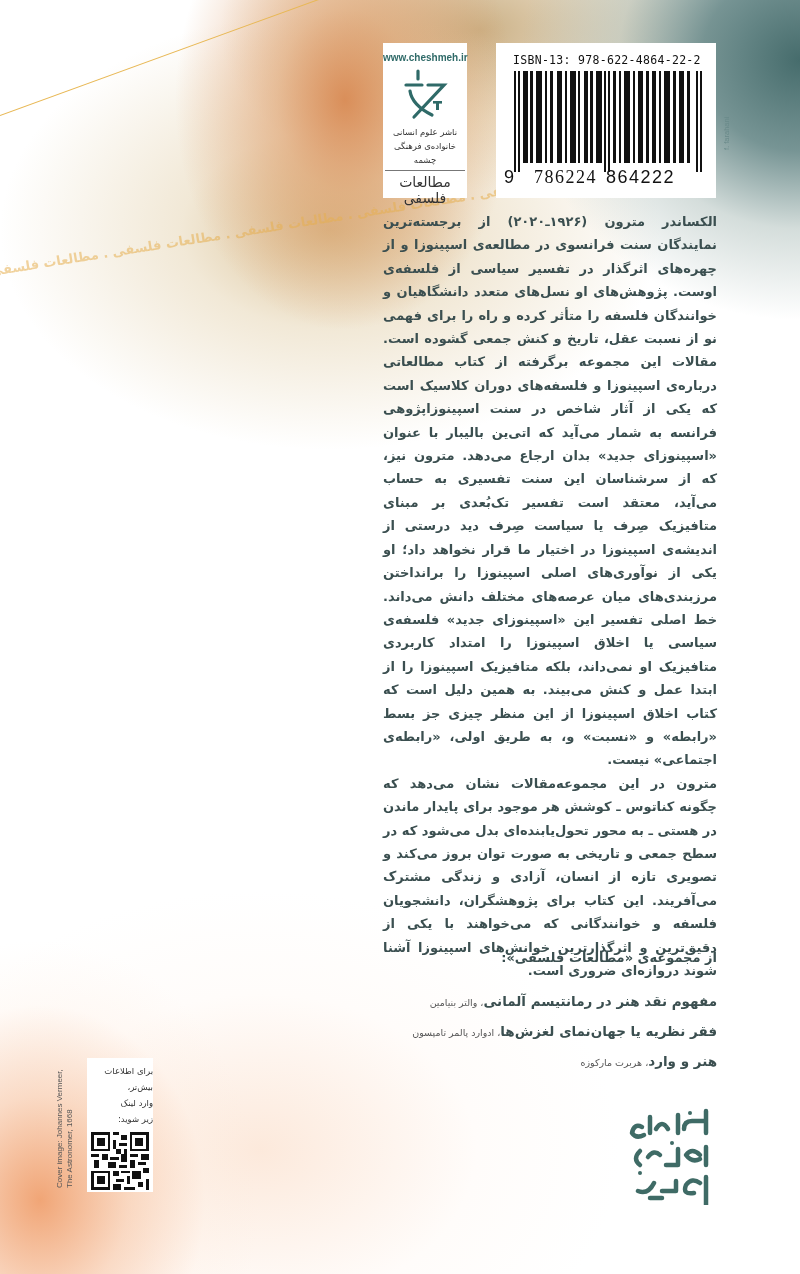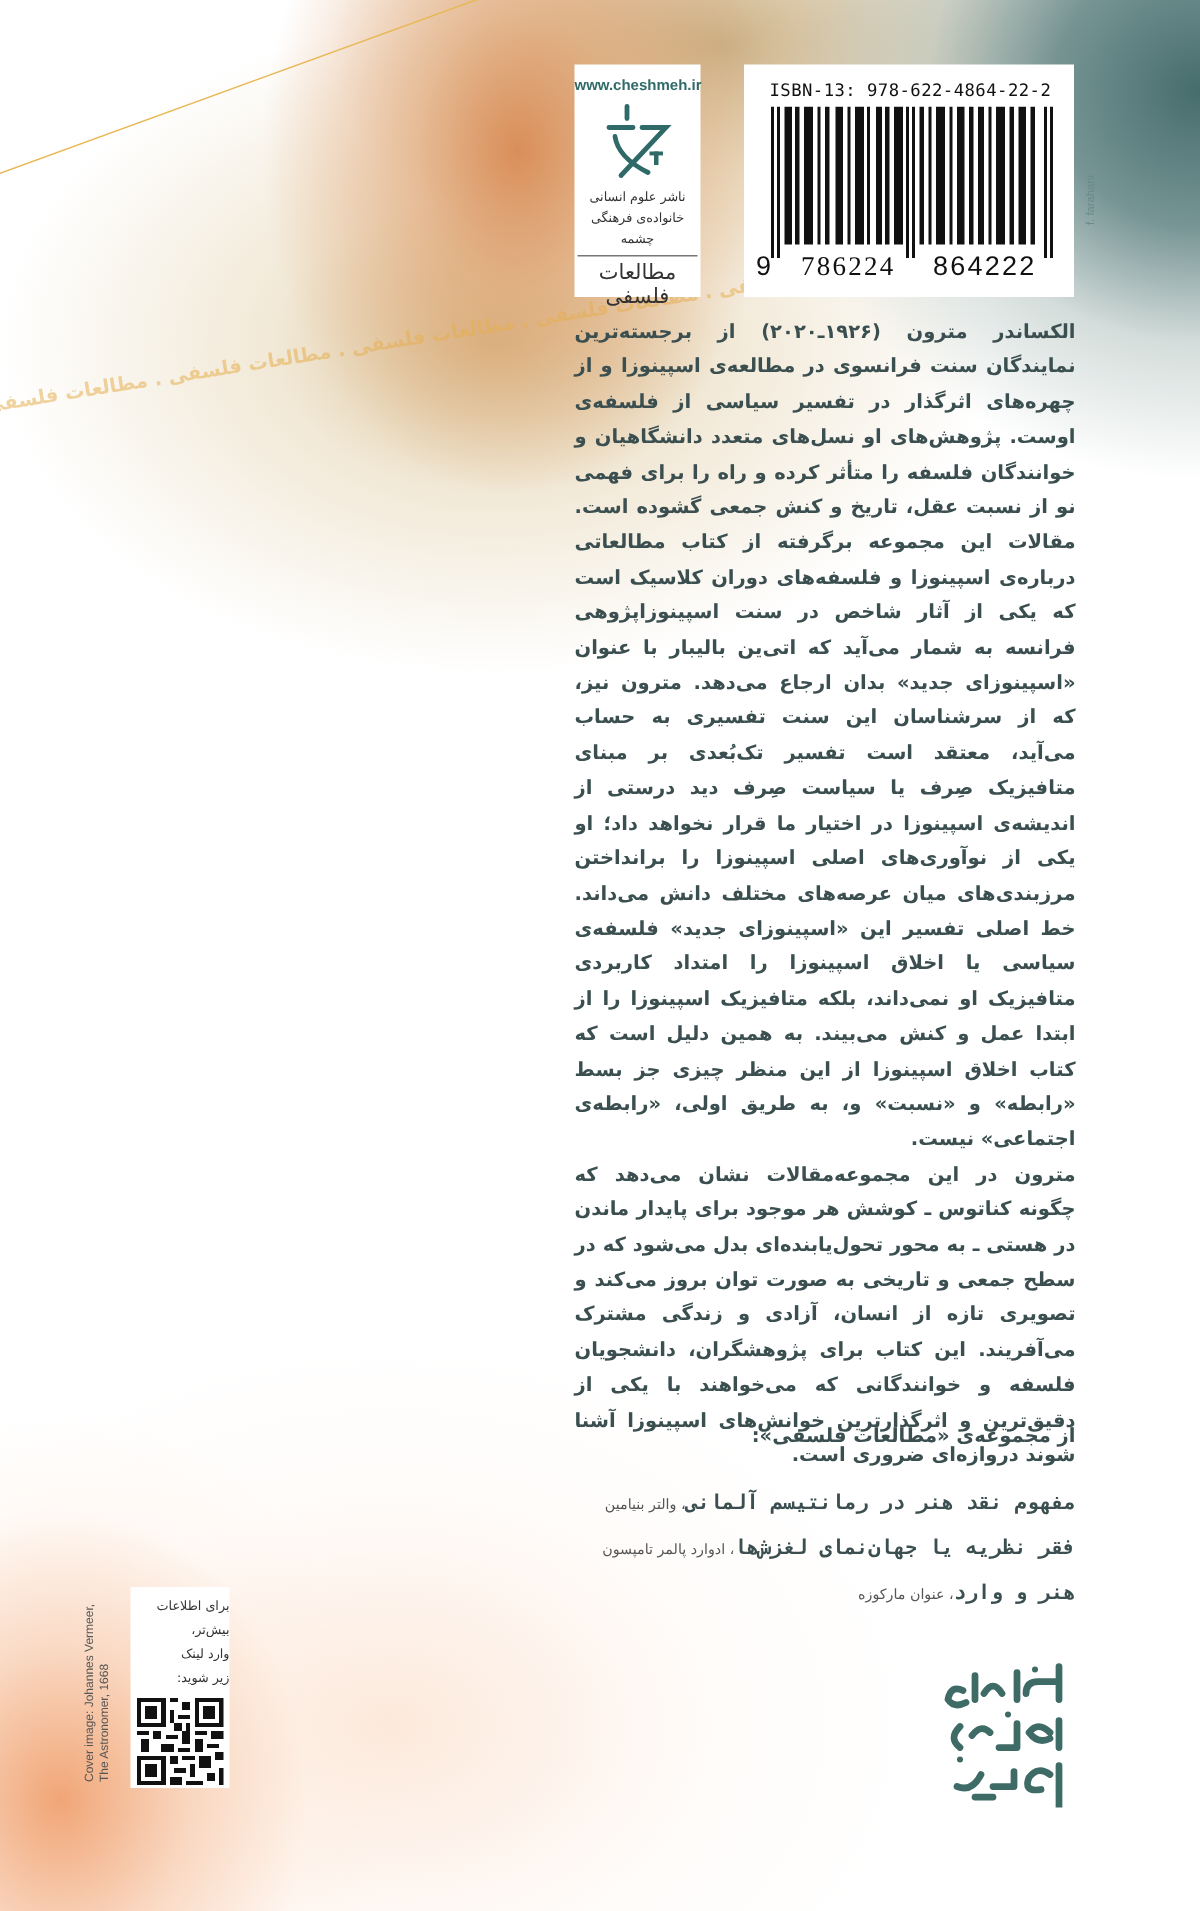--- a/index.html
+++ b/index.html
@@ -67,21 +67,21 @@
       font-size: 11.5px; color: #111; letter-spacing: 0.3px;
     }
     .bars { position: absolute; left: 18px; top: 28px; width: 190px; height: 101px; }
     .barcode-digits {
       position: absolute; left: 8px; top: 124px;
       font-family: "Liberation Sans", sans-serif; font-size: 18px; color: #111;
       width: 210px;
     }
     .barcode-digits .d0 { position: absolute; left: 0; }
     .barcode-digits .d1 { position: absolute; left: 30px; letter-spacing: 1.5px; font-family: Liberation Serif, serif; }
-    .barcode-digits .d2 { position: absolute; left: 118px; letter-spacing: 1.5px; }
+    .barcode-digits .d2 { position: absolute; left: 102px; letter-spacing: 1.5px; }
 
     .designer {
       position: absolute; left: 722px; top: 150px;
       font-family: "Liberation Sans", sans-serif;
       font-size: 7.5px; color: #6a8a8a;
       transform: rotate(-90deg); transform-origin: left top;
       white-space: nowrap;
     }
 
     
@@ -99,21 +99,21 @@
       position: absolute; left: 440px; top: 950px;
       width: 277px; direction: rtl; text-align: right;
       font-size: 13px; font-weight: bold; color: #3b4f50;
     }
     .series-list {
       position: absolute; left: 400px; top: 986px;
       width: 317px; direction: rtl; text-align: right;
       list-style: none;
     }
     .series-list li { height: 30px; line-height: 30px; white-space: nowrap; }
-    .series-title { font-size: 13.5px; font-weight: bold; color: #3b4f50; font-family: Liberation Mono, monospace; }
+    .series-title { font-size: 13.5px; font-weight: bold; color: #3b4f50; }
     .series-author { font-size: 9.5px; color: #555; }
 
     
     .qr-box {
       position: absolute; left: 87px; top: 1058px;
       width: 66px; height: 134px;
       background: #ffffff;
       padding-top: 5px;
       direction: rtl;
     }
@@ -209,21 +209,21 @@
 
 <div class="series-head">از مجموعه‌ی «مطالعات فلسفی»:</div>
 <ul class="series-list">
   <li>
     <span class="series-title">مفهوم نقد هنر در رمانتیسم آلمانی</span><span class="series-author">، والتر بنیامین</span>
   </li>
   <li>
     <span class="series-title">فقر نظریه یا جهان‌نمای لغزش‌ها</span><span class="series-author">، ادوارد پالمر تامپسون</span>
   </li>
   <li>
-    <span class="series-title">هنر و وارد</span><span class="series-author">، عنوان مارکوزه</span>
+    <span class="series-title">هنر و وارد</span><span class="series-author">، هربرت مارکوزه</span>
   </li>
 </ul>
 
 <div class="qr-box">
   <div class="qr-line">برای اطلاعات</div>
   <div class="qr-line">بیش‌تر،</div>
   <div class="qr-line">وارد لینک</div>
   <div class="qr-line">زیر شوید:</div>
   <svg class="qr-code" viewBox="0 0 21 21" shape-rendering="crispEdges">
     <rect width="21" height="21" fill="#fff"></rect>

